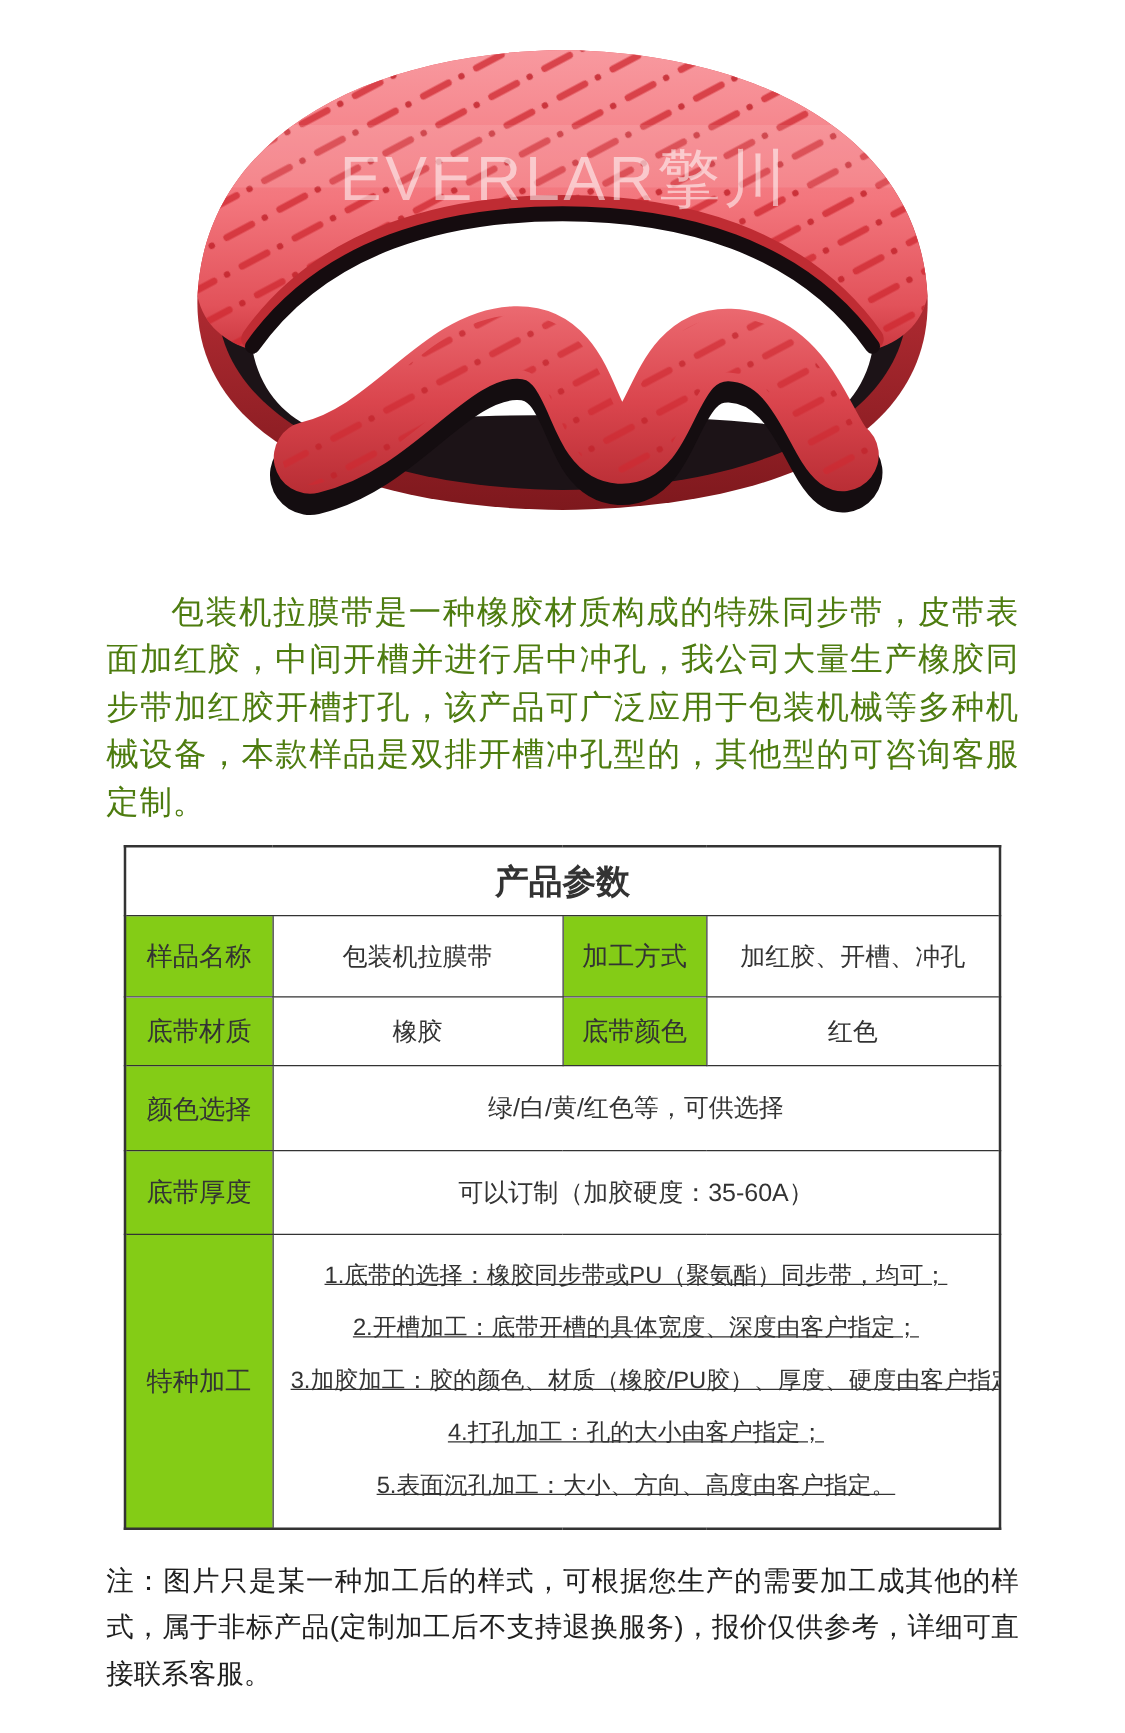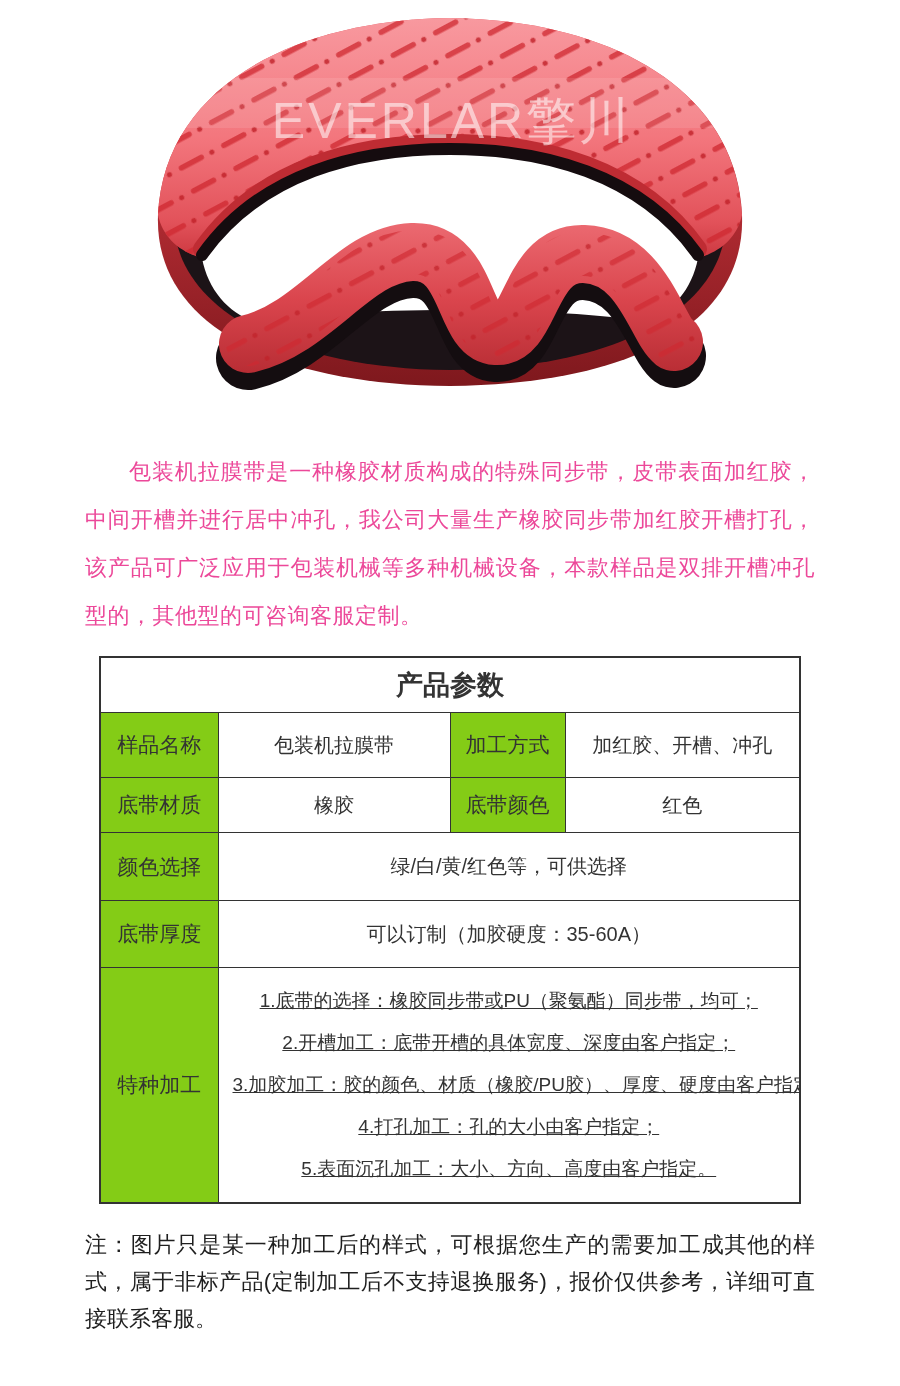--- a/index.html
+++ b/index.html
@@ -4,30 +4,30 @@
 <style>
   html,body{margin:0;padding:0;background:#ffffff;}
   body{
     width:900px;
     font-family:"Liberation Sans","DejaVu Sans",sans-serif;
     color:#333333;
   }
   .page{width:900px;min-height:1386px;background:#ffffff;overflow:hidden;}
 
   
-  .hero{text-align:right;}
+  .hero{padding-top:22px;text-align:right;}
   .hero svg{display:block;margin:0 auto;}
 
   
   .desc{
     width:730px;
     margin:48px auto 0 auto;
-    font-size:22px;
-    line-height:48px;
-    color:#ec4899;
+    font-size:26px;
+    line-height:38px;
+    color:#4d7c0f;
     text-align:justify;
     text-indent:2em;
     letter-spacing:0.5px;
   }
 
   
   table.params{
     width:700px;
     margin:16px auto 0 auto;
     border-collapse:collapse;

